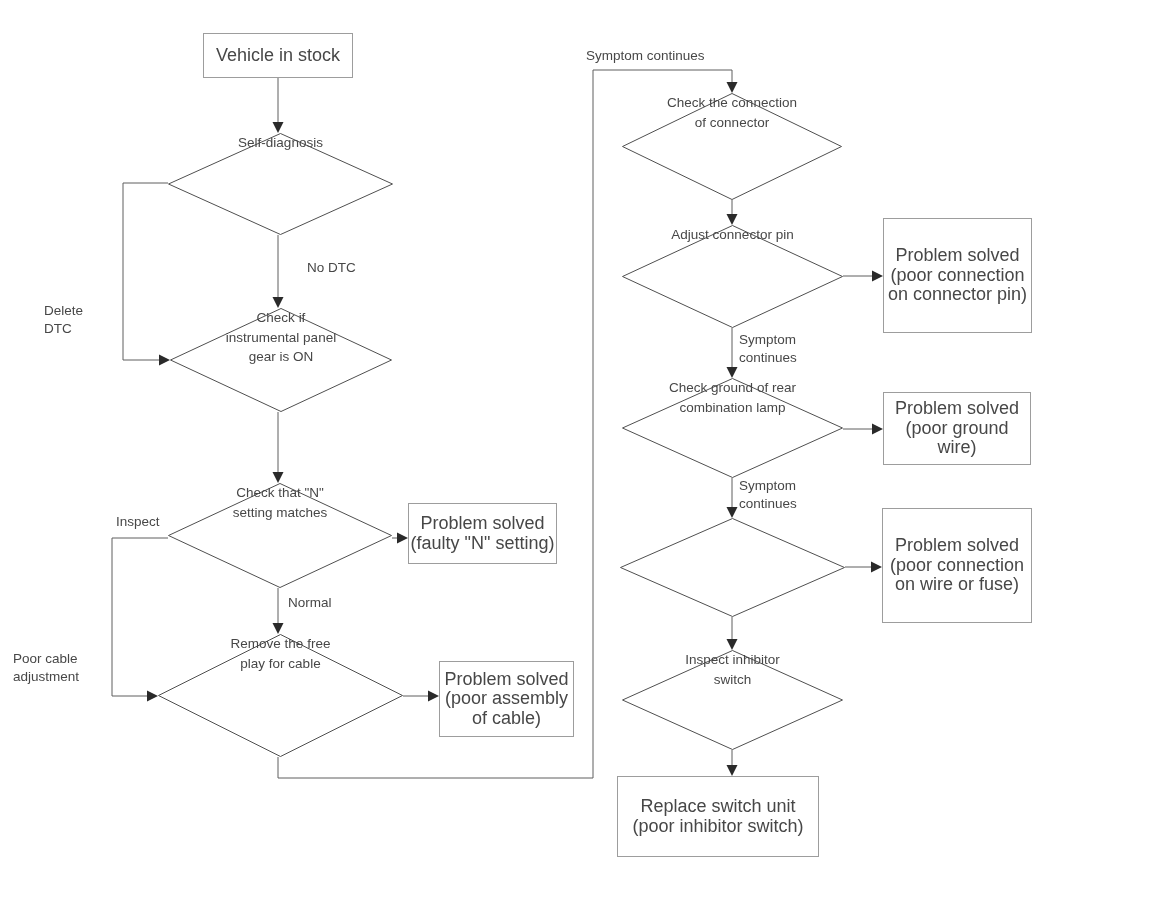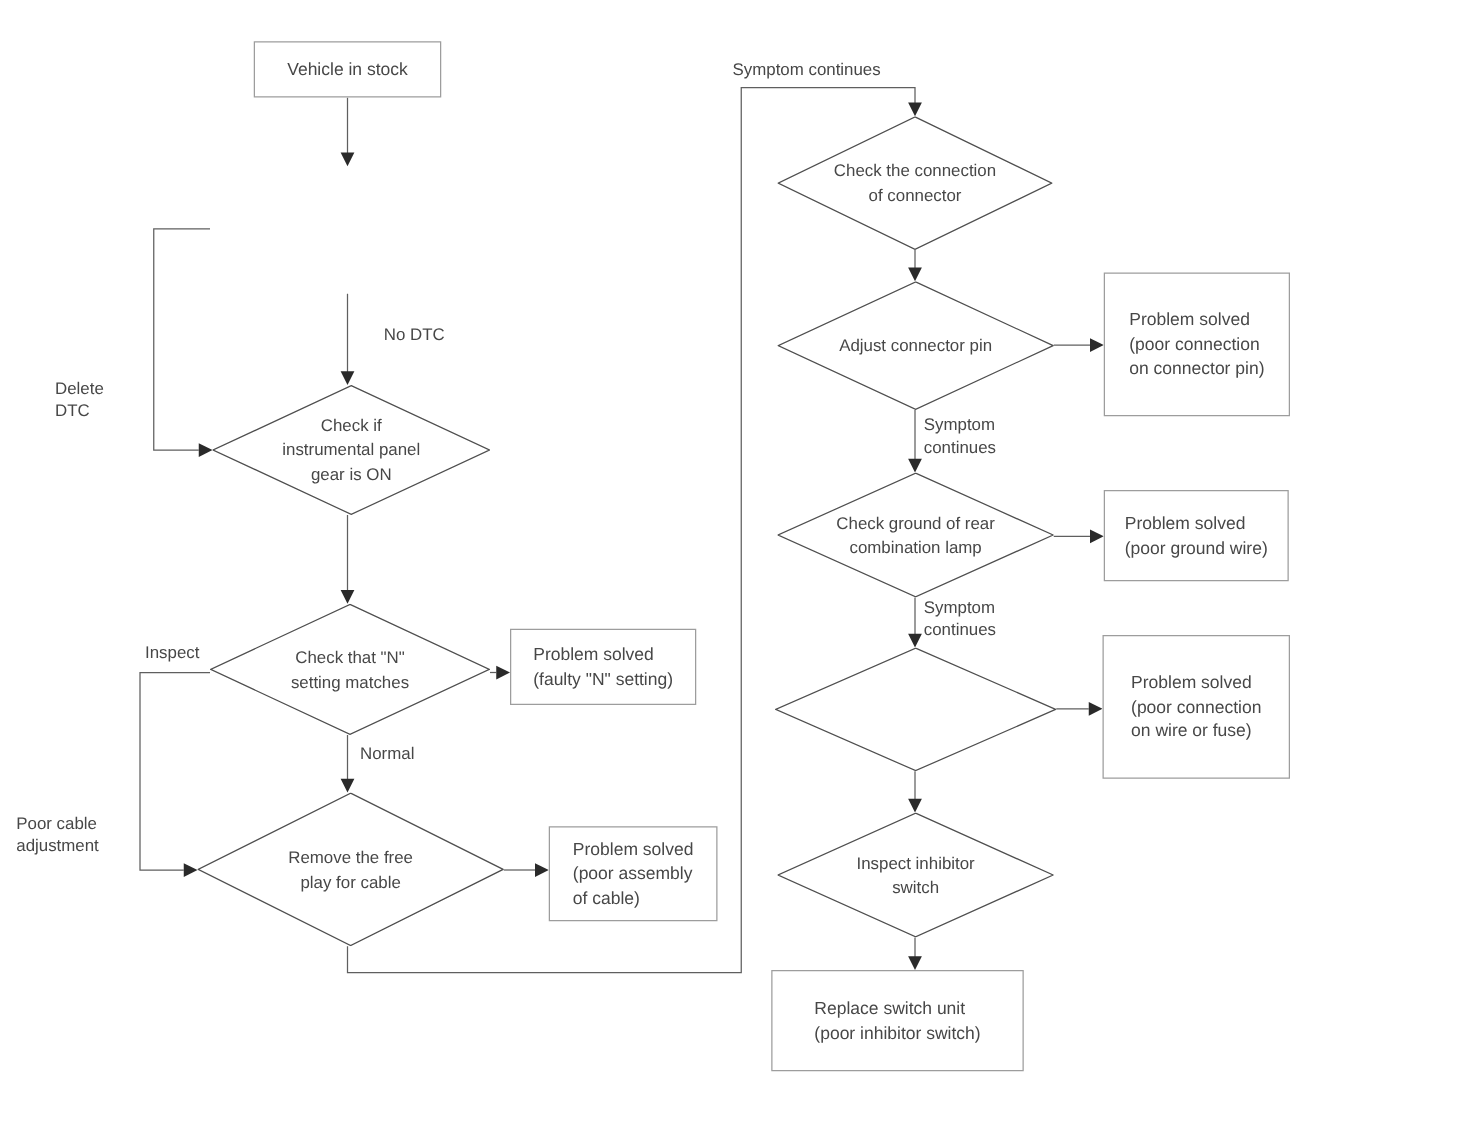--- a/index.html
+++ b/index.html
@@ -5,24 +5,24 @@
   html,body { margin:0; padding:0; background:#fff; }
   .canvas {
     position:relative; width:1175px; height:898px; background:#ffffff;
     font-family:"Liberation Sans", sans-serif; color:#474747; overflow:hidden;
   }
   .edges { position:absolute; left:0; top:0; width:1175px; height:898px; z-index:1; }
   .edges .l { fill:none; stroke:#5f5f5f; stroke-width:1; }
   .edges .a { fill:#2a2a2a; stroke:none; }
   .box {
     position:absolute; box-sizing:border-box; border:1px solid #9d9d9d; background:#fff;
-    display:flex; align-items:center; justify-content:center; text-align:left;
-    white-space:pre-line; font-size:14px; line-height:19.5px; z-index:2;
-  }
-  .diamond { position:absolute; display:flex; align-items:center; justify-content:center; z-index:2; }
+    display:flex; align-items:center; justify-content:center; text-align:center;
+    white-space:pre-line; font-size:18px; line-height:19.5px; z-index:2;
+  }
+  .diamond { position:absolute; display:flex; justify-content:center; z-index:2; }
   .diamond svg { position:absolute; left:0; top:0; }
   .diamond polygon { fill:#ffffff; stroke:#4f4f4f; stroke-width:1; }
   .dtext {
     position:relative; text-align:center; white-space:pre-line;
     font-size:13.5px; line-height:19.5px; width:100%; z-index:3;
   }
   .dtext.wide { width:235px; }
   .elabel {
     position:absolute; white-space:pre-line; font-size:13.5px; line-height:17.5px; z-index:2;
   }
@@ -114,20 +114,26 @@
 (poor connection
 on connector pin)</div>
   <div class="box" style="left:883px;top:392px;width:148px;height:73px;">Problem solved
 (poor ground wire)</div>
   <div class="box" style="left:882px;top:508px;width:150px;height:115px;">Problem solved
 (poor connection
 on wire or fuse)</div>
   <div class="box" style="left:617px;top:776px;width:202px;height:81px;">Replace switch unit
 (poor inhibitor switch)</div>
 
+  <div class="diamond" style="left:168px;top:133px;width:225px;height:102px;">
+    <svg width="225" height="102">
+        <polygon points="112.5,0.5 224.5,51 112.5,101.5 0.5,51"></polygon>
+      </svg>
+    <span class="dtext">Self-diagnosis</span>
+  </div>
   <div class="diamond" style="left:170px;top:308px;width:222px;height:104px;">
     <svg width="222" height="104">
         <polygon points="111,0.5 221.5,52 111,103.5 0.5,52"></polygon>
       </svg>
     <span class="dtext">Check if
 instrumental panel
 gear is ON</span>
   </div>
   <div class="diamond" style="left:168px;top:483px;width:224px;height:105px;">
     <svg width="224" height="105">

